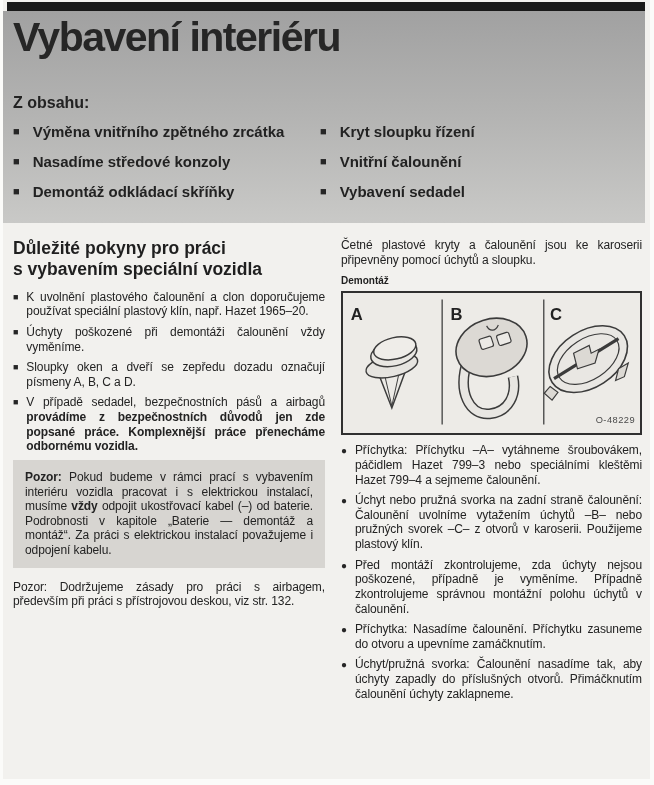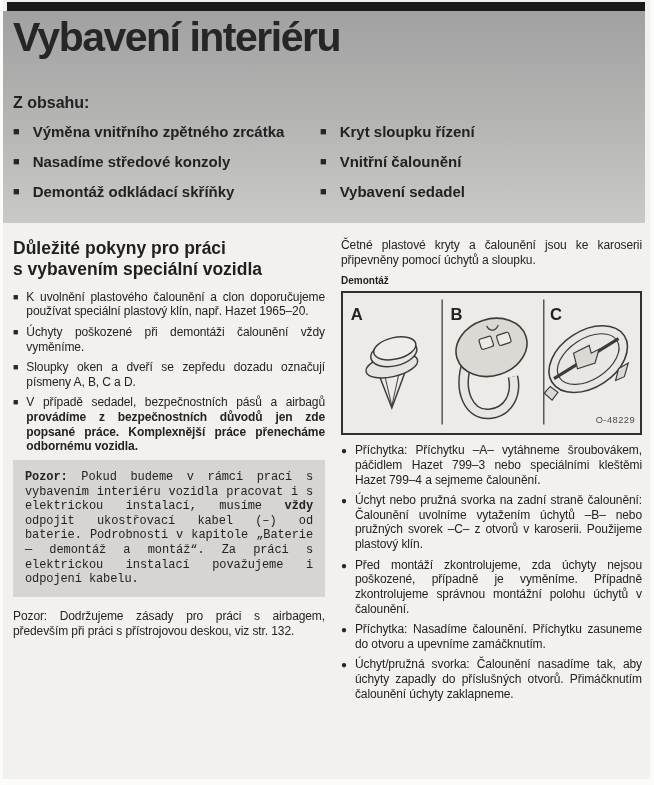--- a/index.html
+++ b/index.html
@@ -37,21 +37,21 @@
   .col-right{flex:1;min-width:0;}
   h2{margin:0 0 9px 0;font-size:17.5px;line-height:1.22;color:#1f1f1f;}
   .bodytext, .b-list li, .pozor-box, .bold-para{font-size:12px;line-height:1.22;letter-spacing:-0.1px;}
   .b-list{list-style:none;margin:0;padding:0;}
   .b-list li{display:flex;gap:8px;margin-bottom:6px;text-align:justify;}
   .b-list .sq{font-size:9px;line-height:1.7;}
   .dot{flex:0 0 auto;font-size:10px;line-height:1.5;color:#262626;}
   .b{font-weight:bold;}
   .li-text{flex:1;min-width:0;}
 
-  .pozor-box{background:#d7d5d1;margin-top:4px;padding:10px 12px;text-align:justify;font-family:Liberation Mono, monospace;}
+  .pozor-box{background:#d7d5d1;margin-top:4px;padding:10px 12px;text-align:justify;}
   .bold-para{font-weight:normal;margin:12px 0 0 0;text-align:justify;}
 
   .intro{margin:0 0 8px 0;text-align:justify;}
   h3{margin:0 0 5px 0;font-size:10px;color:#1f1f1f;}
   figure{margin:2px 0 8px 0;border:2px solid #303030;background:#edebe7;}
   figure svg{display:block;}
 </style>
 </head>
 <body>
 

